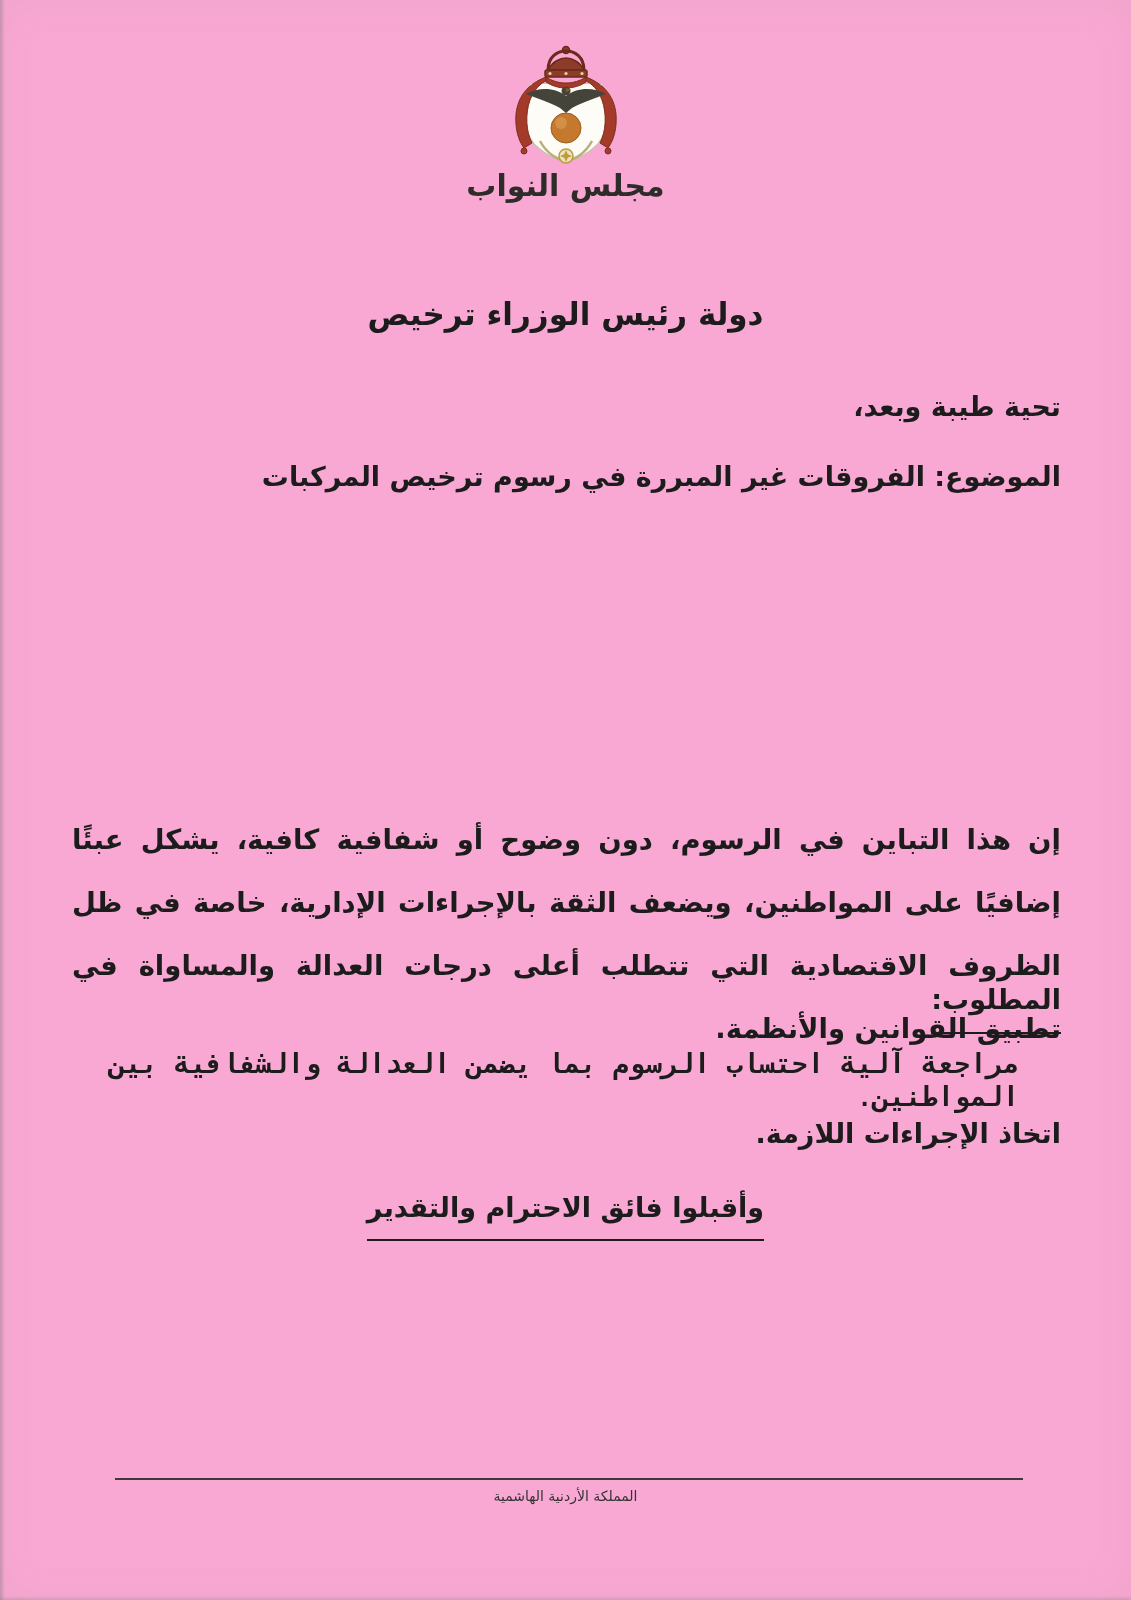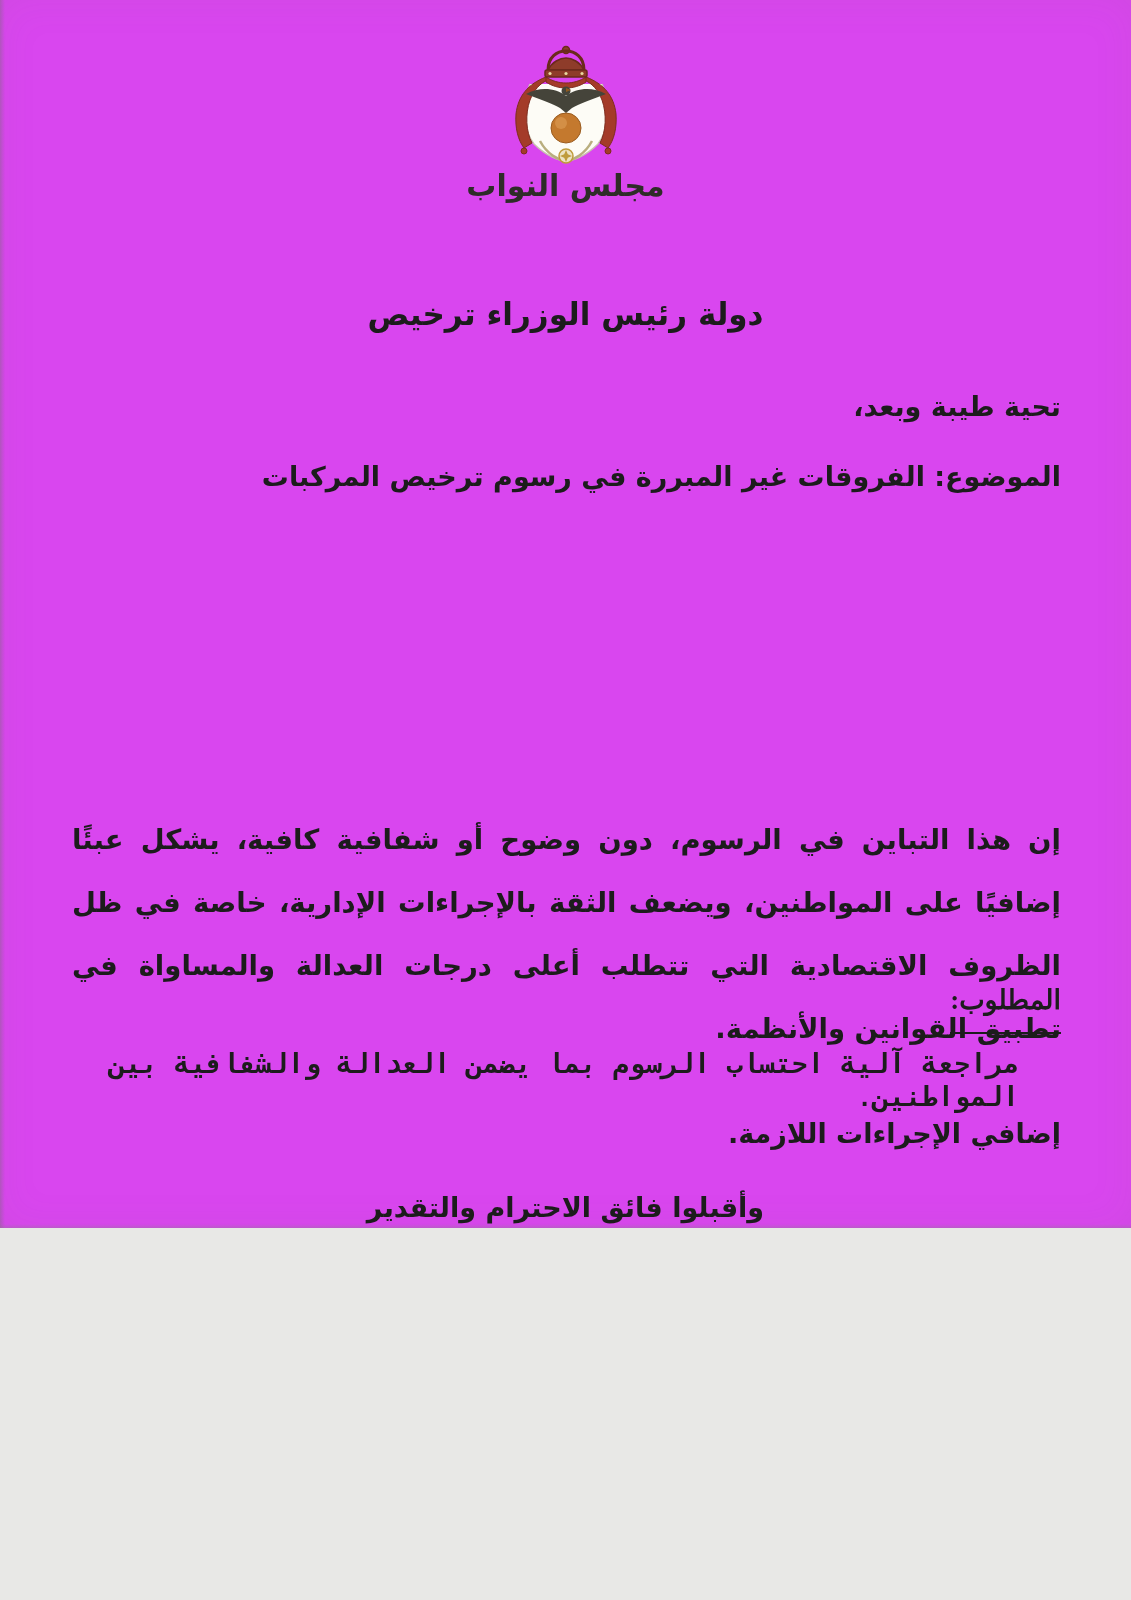--- a/index.html
+++ b/index.html
@@ -3,23 +3,23 @@
 <meta charset="utf-8">
 <style>
   html,body{margin:0;padding:0;}
   body{
     background:#e8e8e6;
     font-family:"DejaVu Sans", sans-serif;
   }
   .page{
     position:relative;
     width:1131px;
-    height:1228px;
+    height:1600px;
     margin:0 auto;
-    background:#d946ef;
+    background:#f9a8d4;
     overflow:hidden;
     color:#1c1c1c;
     box-shadow:inset 0 0 40px rgba(120,110,95,.08);
   }
   
   .page::before{
     content:"";
     position:absolute;left:0;top:0;bottom:0;width:5px;
     background:linear-gradient(to right, rgba(110,110,110,.35), rgba(0,0,0,0));
     pointer-events:none;
@@ -81,42 +81,41 @@
 
   .request-heading{
     position:absolute;
     top:984px; right:70px;
     font-size:27px; font-weight:bold;
     direction:rtl;
   }
   .request-heading .ul{
     border-bottom:2.5px solid #1c1c1c;
     padding-bottom:17px;
-    font-family:Liberation Serif, serif;
   }
   .request-item{
     position:absolute;
     font-size:27px; font-weight:bold;
     direction:rtl;
     left:60px;
     text-align:right;
   }
   .request-item-1{ top:1048px; right:112px;font-family:Liberation Mono, monospace; }
   .request-item-2{ top:1118px; right:70px; }
 
   .closing{
     position:absolute;
     top:1192px; left:0; right:0;
     text-align:center;
     font-size:27px; font-weight:bold;
     direction:rtl;
   }
   .closing .ul{
     border-bottom:2.5px solid #1c1c1c;
-    padding-bottom:8px;
+    padding-bottom:16px;
   }
 
   .signature-block{ position:absolute; left:0; top:1250px; width:430px; height:230px; }
   .sig-title{
     position:absolute; top:36px; left:128px;
     font-size:26px; font-weight:bold; direction:rtl;
     color:#181818;
   }
   .sig-name{
     position:absolute; top:90px; left:172px;
@@ -203,21 +202,21 @@
 
 
   <p class="para para-2">إن هذا التباين في الرسوم، دون وضوح أو شفافية كافية، يشكل عبئًا إضافيًا على المواطنين، ويضعف الثقة بالإجراءات الإدارية، خاصة في ظل الظروف الاقتصادية التي تتطلب أعلى درجات العدالة والمساواة في تطبيق القوانين والأنظمة.</p>
 
   <div class="request-heading">
     <span class="ul">المطلوب:</span>
   </div>
 
   <div class="request-item request-item-1">مراجعة آلية احتساب الرسوم بما يضمن العدالة والشفافية بين المواطنين.</div>
 
-  <div class="request-item request-item-2">إضافي الإجراءات اللازمة.</div>
+  <div class="request-item request-item-2">اتخاذ الإجراءات اللازمة.</div>
 
   <div class="closing">
     <span class="ul">وأقبلوا فائق الاحترام والتقدير</span>
   </div>
 
 
   <div class="footer-rule"></div>
 
   <div class="kingdom-name">المملكة الأردنية الهاشمية</div>
 

